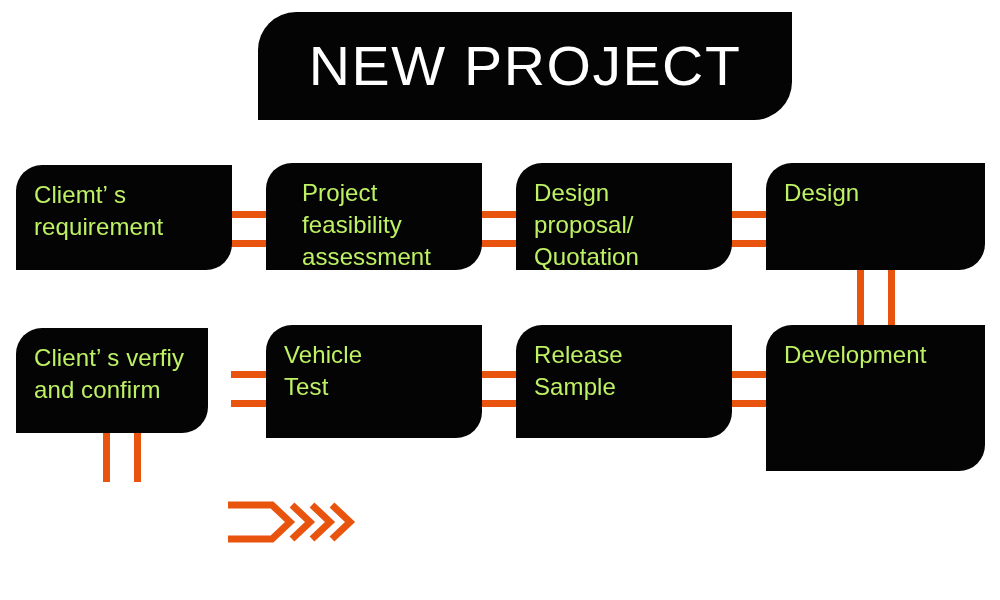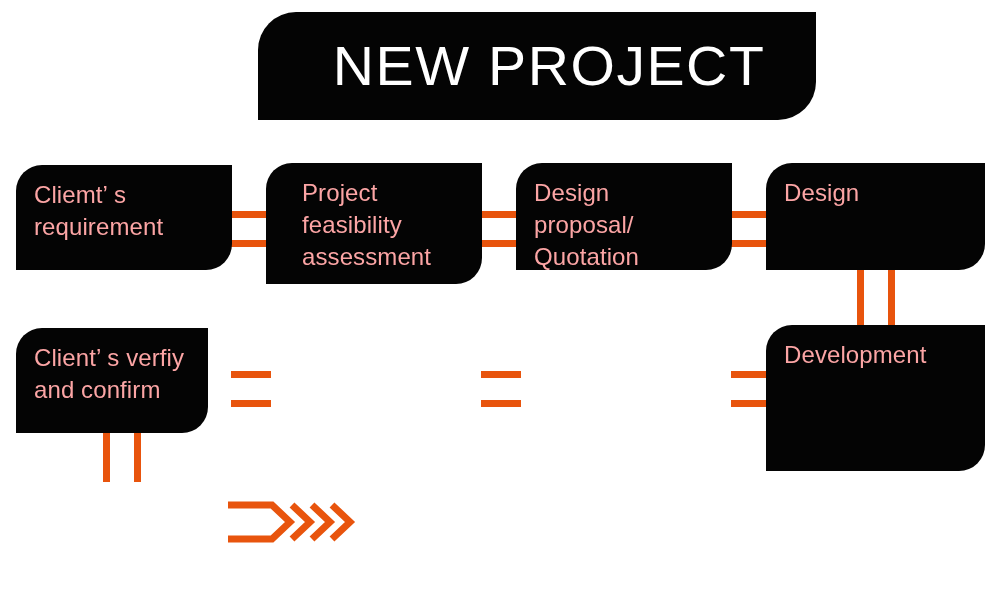--- a/index.html
+++ b/index.html
@@ -24,21 +24,20 @@
     position: absolute;
     left: 258px;
     top: 12px;
     width: 534px;
     height: 108px;
     background: #040404;
     border-radius: 38px 0 38px 0;
     display: flex;
     align-items: center;
     justify-content: center;
-    padding-left: 24px;
   }
   .title-text {
     color: #ffffff;
     font-family: "Liberation Sans", sans-serif;
     font-size: 56px;
     font-weight: 300;
     letter-spacing: 1.5px;
     line-height: 1;
     white-space: nowrap;
     transform: scaleX(1.02);
@@ -47,21 +46,21 @@
   
   .node {
     position: absolute;
     background: #040404;
     border-radius: 26px 0 26px 0;
     box-sizing: border-box;
     padding: 14px 0 0 18px;
     overflow: hidden;
   }
   .node-label {
-    color: #fca5a5;
+    color: #bef264;
     font-family: "Liberation Sans", sans-serif;
     font-size: 24px;
     font-weight: 300;
     line-height: 1.33;
     letter-spacing: 0.1px;
     white-space: pre-line;
     display: block;
   }
 
   
@@ -116,42 +115,50 @@
   <div class="conn-h" style="left:731px; top:400px; width:40px;"></div>
 
   <div class="conn-v" style="left:103px; top:432px; height:50px;"></div>
   <div class="conn-v" style="left:134px; top:432px; height:50px;"></div>
 
   <div class="node" style="left:16px; top:165px; width:216px; height:105px;">
     <span class="node-label">Cliemt’ s
 requirement</span>
   </div>
 
-  <div class="node" style="left:266px; top:163px; width:216px; height:121px;padding-left:36px;">
+  <div class="node" style="left:266px; top:163px; width:216px; height:107px;padding-left:36px;">
     <span class="node-label">Project
 feasibility
 assessment</span>
   </div>
 
   <div class="node" style="left:516px; top:163px; width:216px; height:107px;">
     <span class="node-label">Design
 proposal/
 Quotation</span>
   </div>
 
   <div class="node" style="left:766px; top:163px; width:219px; height:107px;">
     <span class="node-label">Design</span>
   </div>
 
   <div class="node" style="left:16px; top:328px; width:192px; height:105px;">
     <span class="node-label">Client’ s verfiy
 and confirm</span>
   </div>
 
+  <div class="node" style="left:266px; top:325px; width:216px; height:113px;">
+    <span class="node-label">Vehicle
+Test</span>
+  </div>
 
+  <div class="node" style="left:516px; top:325px; width:216px; height:113px;">
+    <span class="node-label">Release
+Sample</span>
+  </div>
 
   <div class="node" style="left:766px; top:325px; width:219px; height:146px;">
     <span class="node-label">Development</span>
   </div>
 
 
   <div class="final-arrow">
     <svg width="128" height="50" viewBox="0 0 128 50" xmlns="http://www.w3.org/2000/svg">
 
       <path d="M 0 8 L 44 8 L 62 25 L 44 42 L 0 42" fill="none" stroke="#e8540d" stroke-width="7" stroke-linejoin="miter" stroke-linecap="butt"></path>

